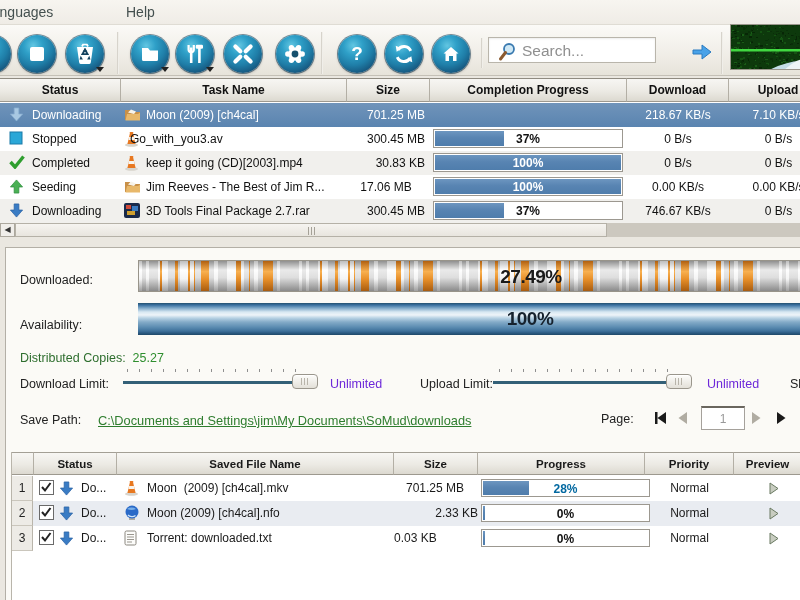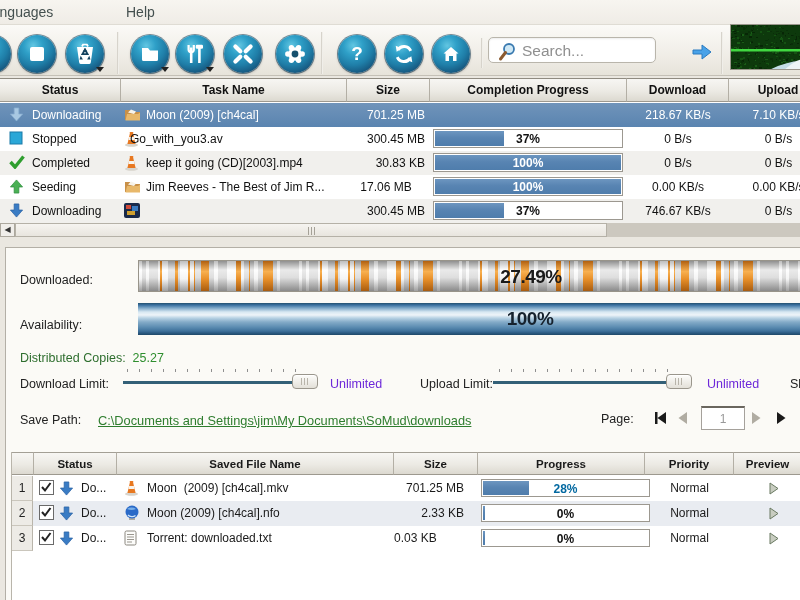--- a/index.html
+++ b/index.html
@@ -5,21 +5,21 @@
 html,body{width:800px;height:600px;overflow:hidden}
 body{font-family:"Liberation Sans",sans-serif;background:#eae7e0;position:relative;font-size:12px;color:#1a1a1a}
 .abs{position:absolute}
 
 #menubar{position:absolute;left:0;top:0;width:800px;height:24px;background:linear-gradient(180deg,#f7f5f0,#efece6);color:#44504f;font-size:14px}
 #toolbar{position:absolute;left:0;top:24px;width:800px;height:52px;background:linear-gradient(180deg,#fbfaf7,#eeebe4 70%,#e6e3da);border-bottom:1px solid #c4c0b6;border-top:1px solid #dfdcd4}
 .ticon{position:absolute;top:10px;width:38px;height:38px;border-radius:50%;background:radial-gradient(circle at 40% 28%,#62c6e2 0%,#2fa0c8 26%,#1f7ea8 55%,#155178 82%,#113e5c 100%);box-shadow:0 0 0 1px rgba(15,55,80,.55),0 1px 3px rgba(0,0,0,.3)}
 .ticon svg{position:absolute;left:50%;top:50%;transform:translate(-50%,-50%)}
 .caret{position:absolute;width:0;height:0;border-left:4px solid transparent;border-right:4px solid transparent;border-top:5px solid #222;top:42px}
 .tsep{position:absolute;top:7px;width:2px;height:42px;background:linear-gradient(90deg,#cac6bc,#fdfcf9)}
-#searchbox{position:absolute;left:488px;top:12px;width:168px;height:26px;background:#fff;border:1px solid #b9b5ab;border-radius:5px;box-shadow:inset 0 1px 2px rgba(0,0,0,.08)}
+#searchbox{position:absolute;left:488px;top:12px;width:168px;height:26px;background:#fff;border:1px solid #b9b5ab;border-radius:0;box-shadow:inset 0 1px 2px rgba(0,0,0,.08)}
 #searchbox .ph{position:absolute;left:33px;top:4px;color:#8f8f8f;font-size:15.5px}
 #netgraph{position:absolute;left:730px;top:24px;width:70px;height:46px;background:#0b3409;overflow:hidden;border:1px solid #9a968c;border-right:none}
 
 #ttable{position:absolute;left:0;top:78px;width:800px;height:159px;background:#fff}
 .hcell{position:absolute;top:0;height:24px;background:linear-gradient(180deg,#f7f6f3 0%,#eceae4 55%,#dcd9d0 100%);border-right:1px solid #b3afa5;border-bottom:1px solid #9d998f;border-top:1px solid #8f8b81;font-weight:bold;font-size:12px;text-align:center;line-height:23px;color:#111}
 .row{position:absolute;left:0;width:800px;height:24px;font-size:12px}
 .cell{position:absolute;top:0;height:24px;line-height:24px;white-space:nowrap;overflow:hidden}
 .pbox{position:absolute;top:2px;left:433px;width:190px;height:19px;background:#fff;border:1px solid #9c9890}
 .pfill{position:absolute;left:1px;top:1px;bottom:1px;background:linear-gradient(180deg,#6d96c0,#5884b2 45%,#4f7dac)}
 .plbl{position:absolute;left:0;width:100%;text-align:center;top:0;line-height:18px;font-weight:bold;font-size:12px}
@@ -532,20 +532,21 @@
 <span class="abs" style="left:9px;top:4px"><svg width="15" height="15" viewBox="0 0 16 16">
           <path d="M5.5 1 h5 v6.5 h4 L8 15 1.5 7.5 h4 Z" fill="#3a7cc4" stroke="#2a62a4" stroke-width=".8"></path>
         </svg></span>
 <span class="cell" style="left:32px;width:90px">Downloading</span>
 <span class="abs" style="left:124px;top:4px"><svg width="16" height="15">
           <rect x="0" y="0" width="16" height="15" rx="2" fill="#1a2a4a"></rect>
           <rect x="2" y="2" width="5" height="4" fill="#d04a3a"></rect>
           <rect x="8" y="3" width="6" height="5" fill="#3a7ac0"></rect>
           <rect x="3" y="8" width="8" height="4" fill="#d0a030"></rect>
         </svg></span>
+<span class="cell" style="left:146px;width:200px">3D Tools Final Package 2.7.rar</span>
 <span class="cell" style="left:347px;width:78px;text-align:right">300.45 MB</span>
 <span class="pbox">
         <span class="pfill" style="width:69px"></span>
         <span class="plbl" style="color:#111">37%</span>
       </span>
 <span class="cell" style="left:627px;width:102px;text-align:center">746.67 KB/s</span>
 <span class="cell" style="left:729px;width:99px;text-align:center">0 B/s</span>
 </div>
 
   <div style="position:absolute;left:0;top:145px;width:800px;height:14px;background:#ccc8bf">
@@ -717,21 +718,21 @@
             <path d="M5.5 1 h5 v6.5 h4 L8 15 1.5 7.5 h4 Z" fill="#3a7cc4" stroke="#2a62a4" stroke-width=".8"></path>
           </svg></span>
 <span class="cell" style="left:69px;width:36px;line-height:25px">Do...</span>
 <span class="abs" style="left:112px;top:4px"><svg width="16" height="16" viewBox="0 0 16 16">
             <rect x="5" y="12" width="6" height="3" fill="#b0aca4"></rect>
             <circle cx="8" cy="7" r="6.5" fill="#2a6ac8"></circle>
             <path d="M3 4 a6.5 5 0 0 1 9 0 a9 7 0 0 1-9 0Z" fill="#7ab0e8"></path>
             <path d="M4 10 a5 4 0 0 0 7.5 .5" stroke="#cfe4f8" stroke-width="1.4" fill="none"></path>
           </svg></span>
 <span class="cell" style="left:135px;width:240px;line-height:25px">Moon (2009) [ch4cal].nfo</span>
-<span class="cell" style="left:382px;width:70px;text-align:right;line-height:25px">2.33 KB</span>
+<span class="cell" style="left:396px;width:70px;text-align:right;line-height:25px">2.33 KB</span>
 <span class="bpbox">
           <span class="pfill" style="width:2px"></span>
           <span class="plbl" style="color:#111">0%</span>
         </span>
 <span class="cell" style="left:633px;width:89px;text-align:center;line-height:25px">Normal</span>
 <span class="abs" style="left:756px;top:6px"><svg width="12" height="13" viewBox="0 0 12 13">
             <path d="M2 1 l8 5.5 -8 5.5 Z" fill="#c8ccc0" stroke="#6a7a62" stroke-width="1"></path>
           </svg></span>
 </div>
 <div class="brow" style="top:74px;background:#ffffff">

